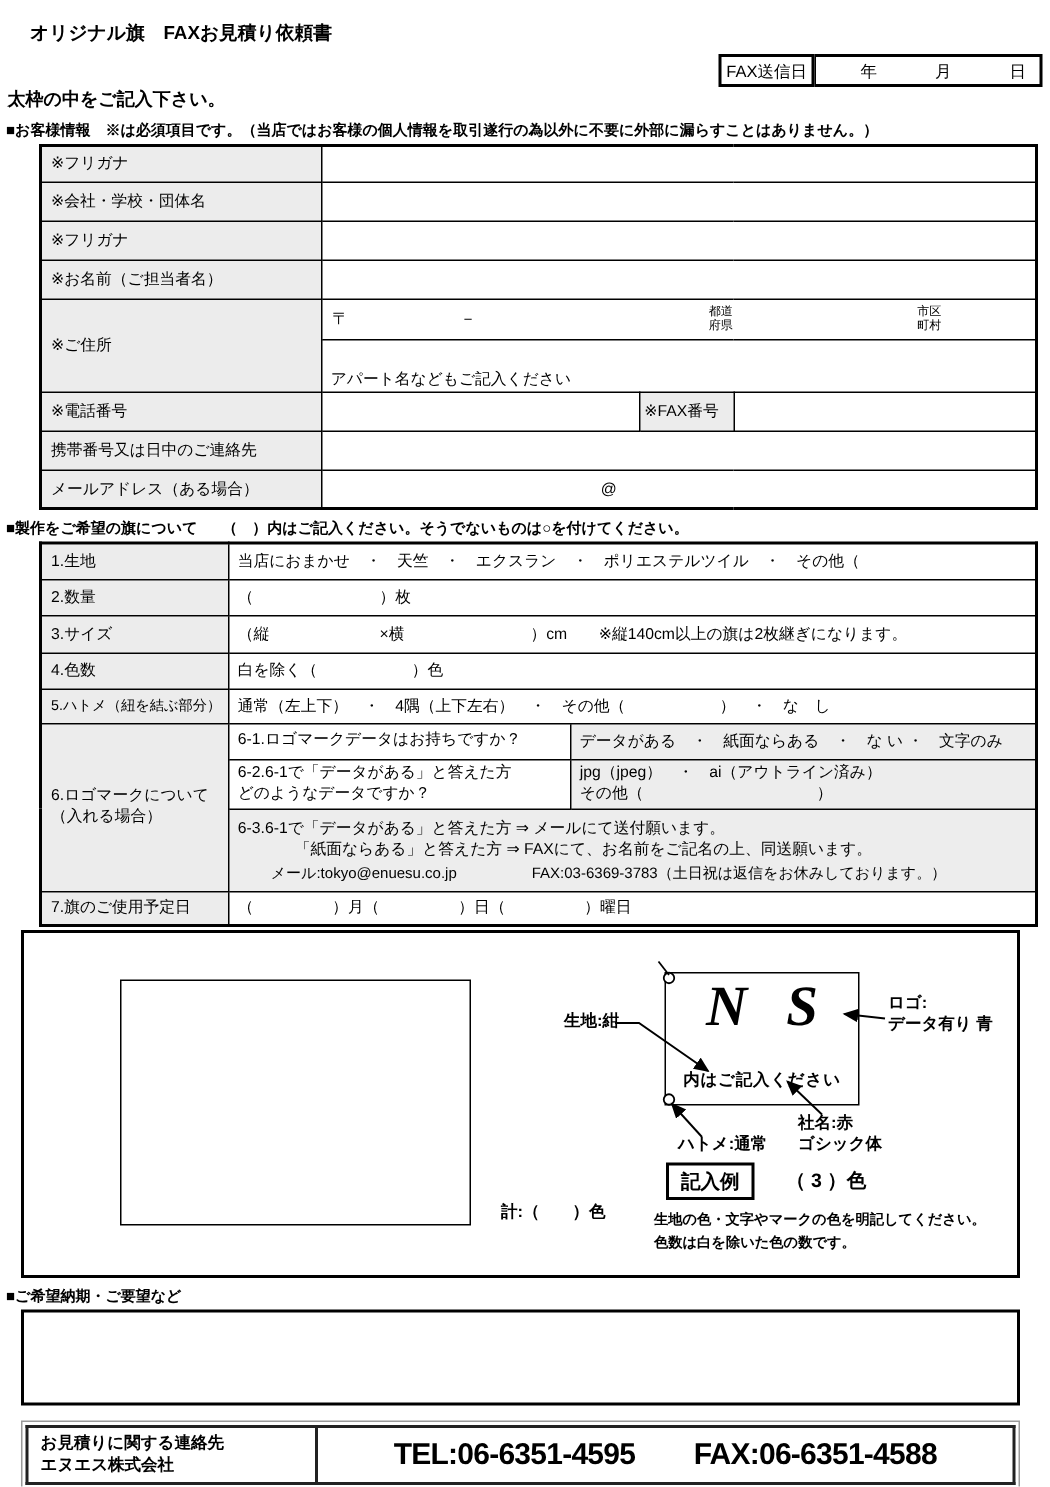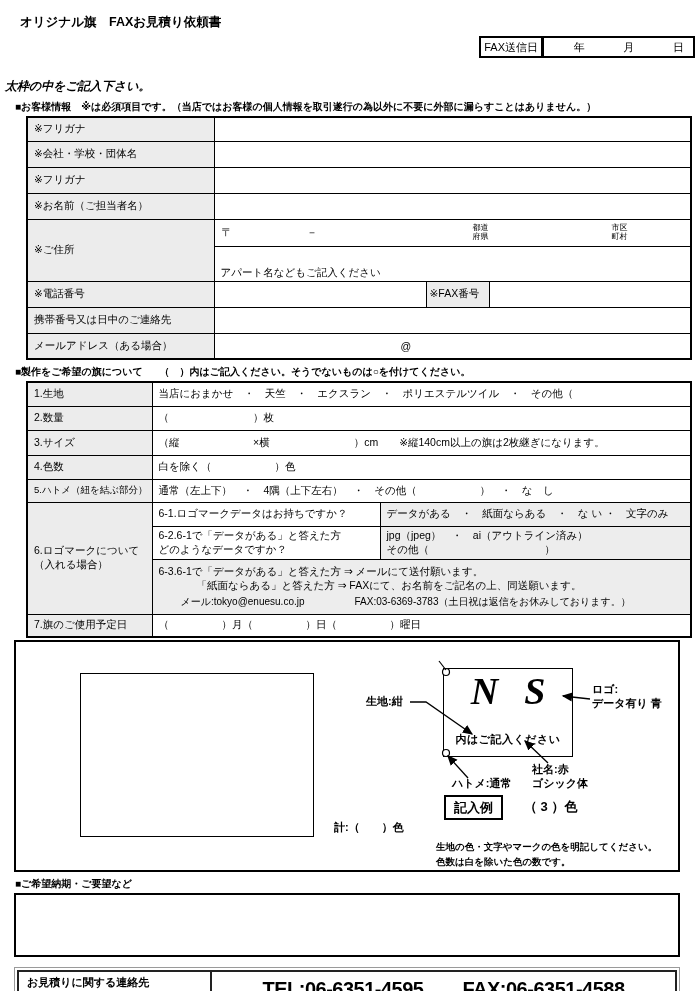--- a/index.html
+++ b/index.html
@@ -12,22 +12,22 @@
   .page { position:relative; width:700px; height:991px; padding-top:14px; overflow:hidden; }
 
   
   .title-row { margin-left:20px; display:flex; align-items:baseline; gap:16px; white-space:nowrap; }
   .form-title { font-size:12.5px; font-weight:bold; }
   .send-to { font-size:18px; font-weight:bold; letter-spacing:-0.3px; }
   .fax-date-row { display:flex; justify-content:flex-end; margin:5px 5px 0 0; }
   .fax-date-label { border:2px solid #000; font-size:11px; padding:2px 3px 1px; }
   .fax-date-box { border:2px solid #000; border-left:1px solid #000; width:152px; display:flex; align-items:center; }
   .fax-date-box span { flex:1; text-align:right; font-size:11px; padding-right:9px; }
-  .bold-note { margin-left:5px; margin-top:20px; font-size:12px; font-weight:bold;font-style:italic; }
-  .sec-title { margin-left:15px; margin-top:5px; margin-bottom:2px; font-size:10px; font-weight:bold; white-space:nowrap; }
+  .bold-note { margin-left:5px; margin-top:0; font-size:12px; font-weight:bold; }
+  .sec-title { margin-left:4px; margin-top:5px; margin-bottom:2px; font-size:10px; font-weight:bold; white-space:nowrap;font-family:Liberation Serif, serif; }
   .sec-title .sub { font-weight:bold; margin-left:14px; }
 
   
   .tbl { border-collapse:collapse; table-layout:fixed; margin-left:26px; width:666px; border:2.5px solid #000; }
   .tbl td { border:1px solid #000; font-size:10.5px; padding:1px 6px; vertical-align:middle; overflow:hidden; white-space:nowrap; }
   .lbl { background:#ececec; }
   .pre { white-space:pre-line !important; line-height:1.3; }
   .addr-cell { position:relative; }
   .addr-cell .mini { position:absolute; font-size:8px; line-height:1.2; white-space:pre-line; top:3px; }
   .vtop { vertical-align:top; }
@@ -39,27 +39,27 @@
 
   
   .image-box { position:relative; margin-left:14px; margin-top:2px; width:666px; height:232px; border:2.5px solid #000; }
   .draw-rect { position:absolute; left:64px; top:31px; width:234px; height:164px; border:1.5px solid #000; }
   .total-colors { position:absolute; left:318px; top:178px; font-size:11px; font-weight:bold; }
   .ex-flag { position:absolute; left:427px; top:26px; width:130px; height:89px; border:1.5px solid #000; }
   .ns-row { display:flex; justify-content:center; gap:26px; margin-top:2px;
             font-family:"Liberation Serif","DejaVu Serif",serif; font-style:italic; font-weight:bold; font-size:38px; line-height:1.1; }
   .ex-company { position:absolute; bottom:9px; width:100%; text-align:center; font-size:11px; font-weight:bold; letter-spacing:0.5px; }
   .ex-label { position:absolute; font-size:11px; font-weight:bold; line-height:1.25; }
-  .lab-fabric { left:350px; top:53px; }
+  .lab-fabric { left:360px; top:53px; }
   .lab-logo { left:576px; top:41px; }
   .lab-grommet { left:436px; top:135px; }
   .lab-name { left:516px; top:121px; }
   .badge { position:absolute; left:428px; top:153px; border:2px solid #000; padding:2px 8px 1px; font-size:13px; font-weight:bold; }
   .color-count { position:absolute; left:508px; top:156px; font-size:13px; font-weight:bold; }
-  .ex-note { position:absolute; left:420px; top:198px; font-size:9.5px; font-weight:bold; line-height:1.55; }
+  .ex-note { position:absolute; left:420px; top:185px; font-size:9.5px; font-weight:bold; line-height:1.55; }
   .arrows { position:absolute; left:0; top:0; width:666px; height:232px; pointer-events:none; }
 
   
   .request-box { margin-left:14px; margin-top:2px; width:666px; height:64px; border:2.5px solid #000; }
 
   
   .contact-wrap { margin-left:14px; margin-top:10px; width:666px; border:1px solid #9a9a9a; padding:2px; }
   .contact-tbl { border-collapse:collapse; table-layout:fixed; width:100%; border:2px solid #222; }
   .contact-tbl td { border:2px solid #222; }
   .contact-name { width:193px; font-size:11px; font-weight:bold; line-height:1.35; padding:3px 8px; }

